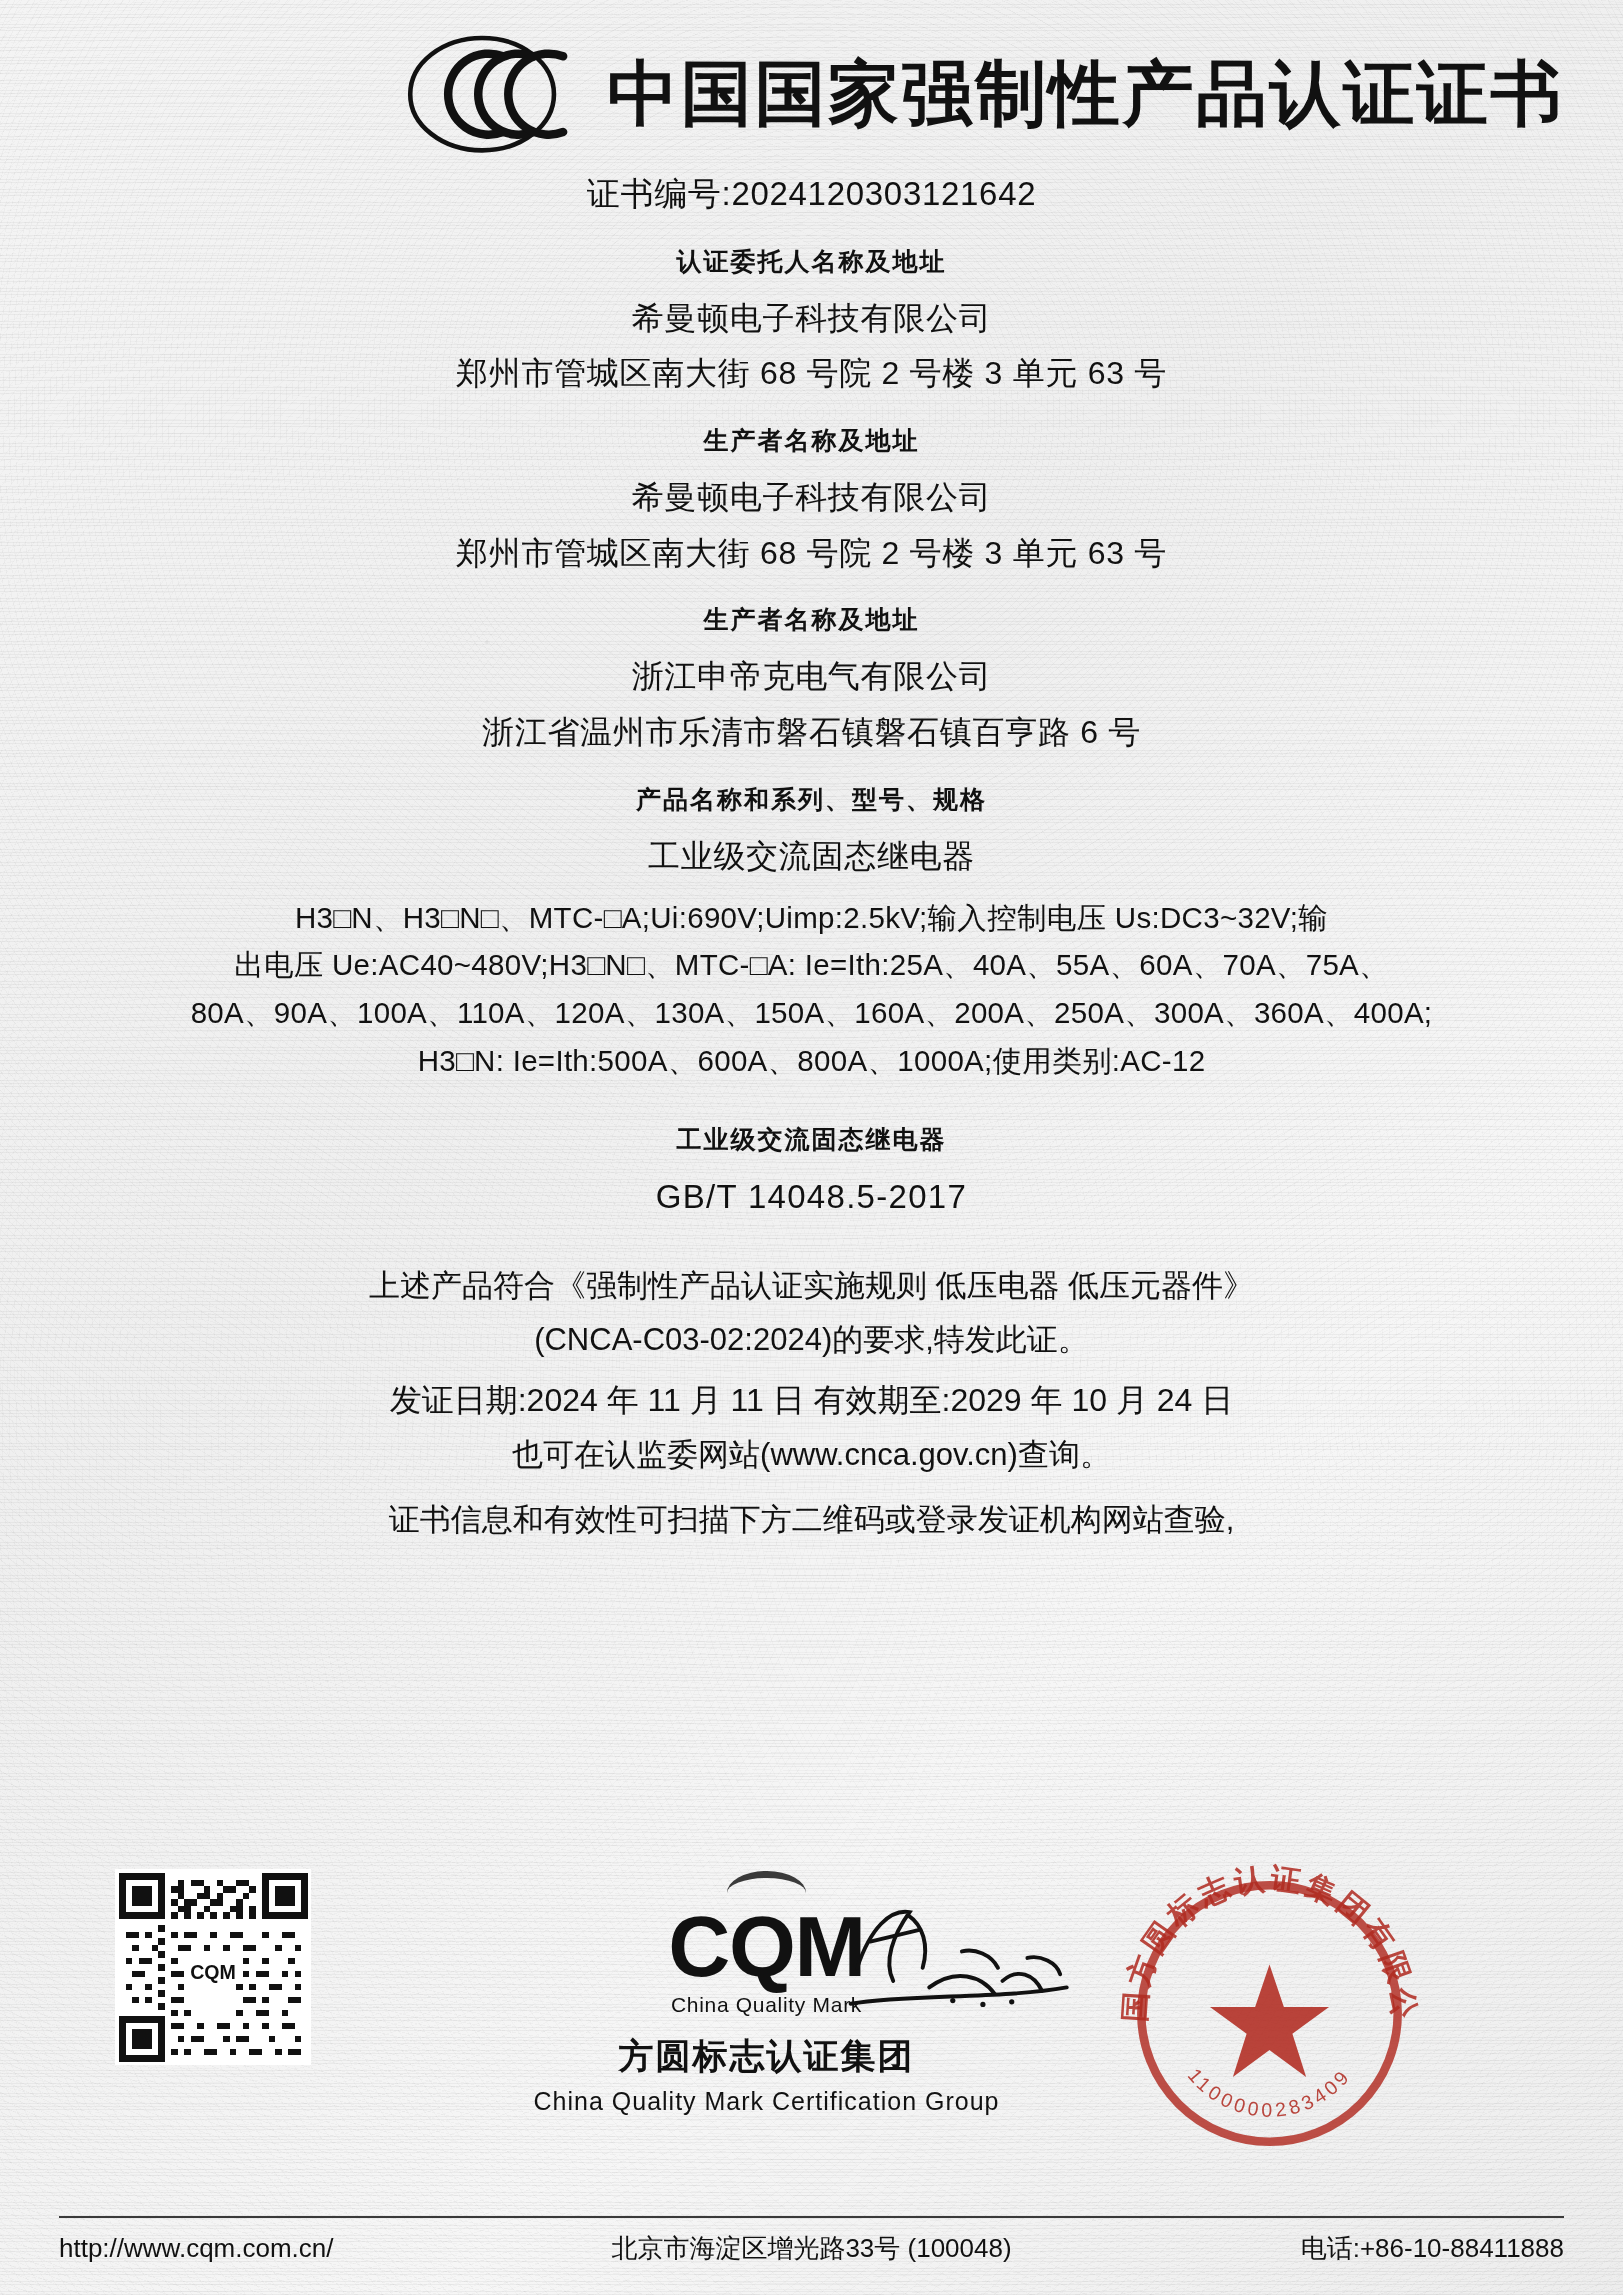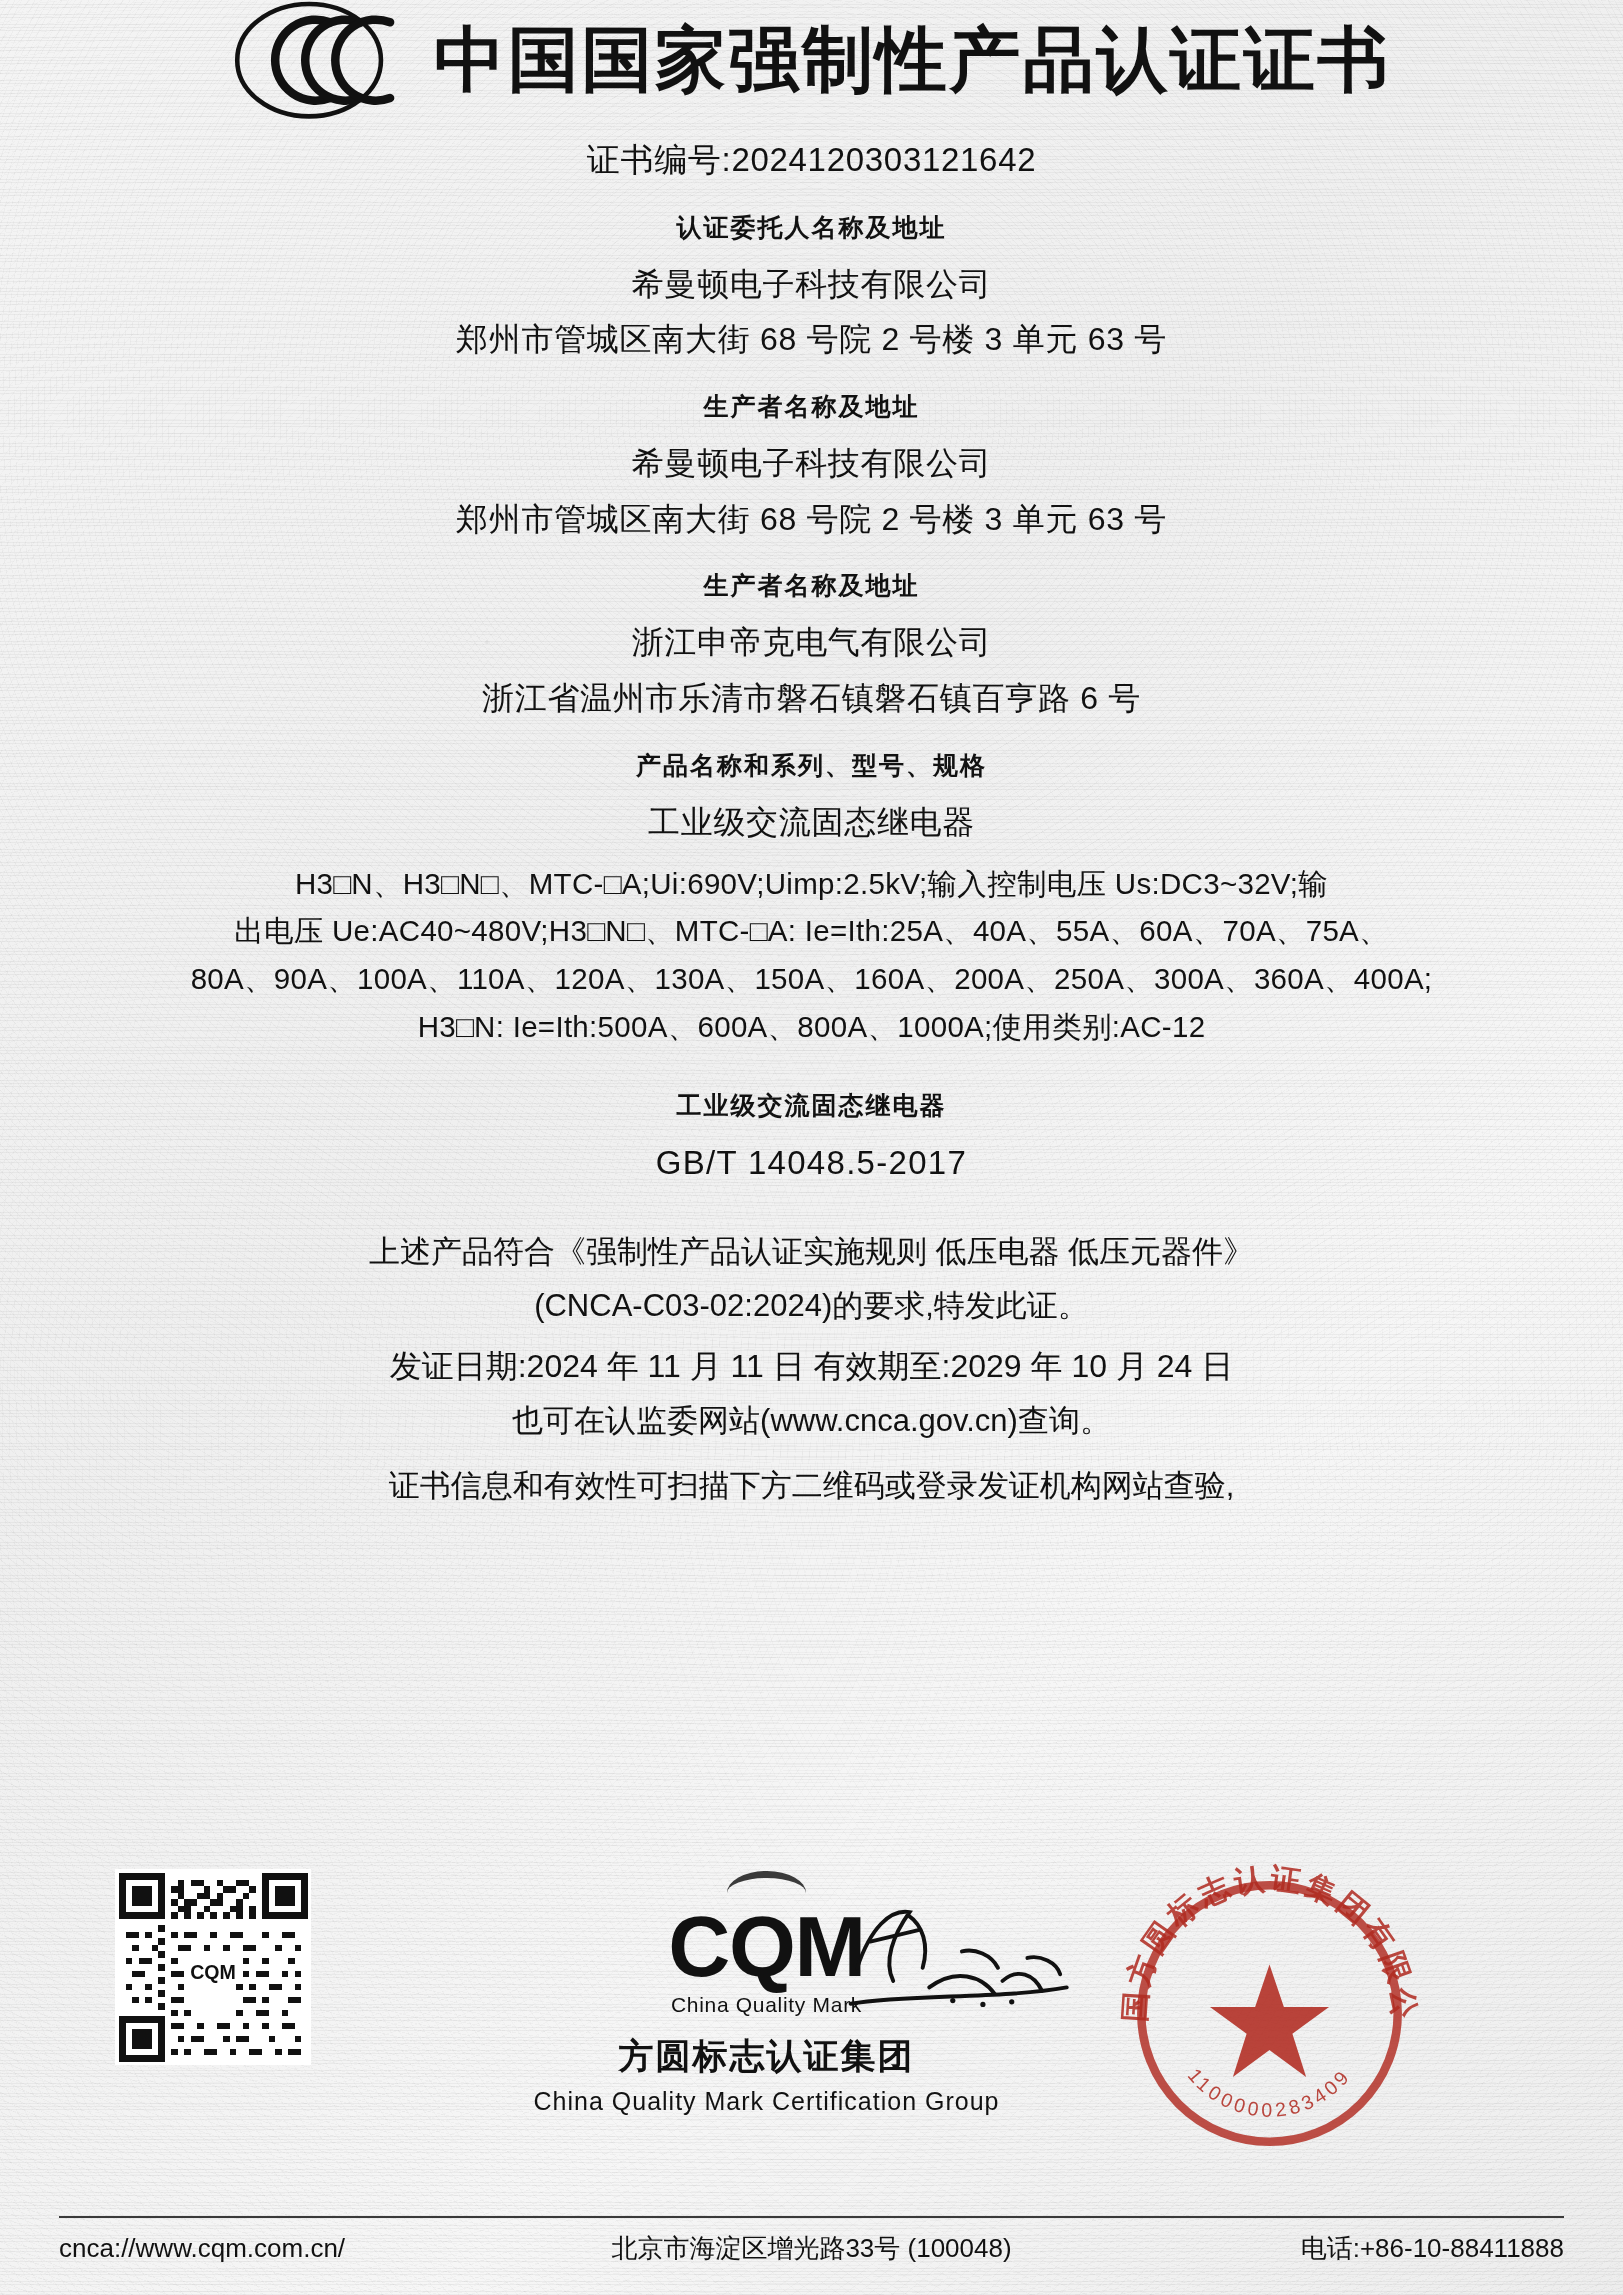--- a/index.html
+++ b/index.html
@@ -47,22 +47,23 @@
   .inner {
     position: absolute;
     left: 0; right: 0; top: 0;
     padding: 0 59px;
   }
 
   
   .header {
     display: flex;
     align-items: center;
-    justify-content: center;
+    justify-content: flex-end;
     gap: 6px;
+    padding-top: 34px;
   }
   .ccc-logo {
     width: 196px;
     height: 121px;
     flex: 0 0 auto;
   }
   .cert-title {
     font-size: 71px;
     font-weight: bold;
     letter-spacing: 2.6px;
@@ -474,18 +475,18 @@
         </text>
         <text font-size="30" fill="#b02a20" opacity="0.85" letter-spacing="6" font-family="'Liberation Sans', sans-serif">
           <textPath href="#sealArcBottom" startOffset="50%" text-anchor="middle">1100000283409</textPath>
         </text>
         <polygon fill="#b02a20" opacity="0.88" points="250,175 272,240 341,240 285,281 306,347 250,306 194,347 215,281 159,240 228,240"></polygon>
       </svg>
     </div>
   </div>
 
   <div class="bottom-bar">
-    <div class="bb-left">cnca://www.cqm.com.cn/</div>
+    <div class="bb-left">http://www.cqm.com.cn/</div>
     <div class="bb-center">北京市海淀区增光路33号 (100048)</div>
     <div class="bb-right">电话:+86-10-88411888</div>
   </div>
 </div>
 
 
 </body></html>

